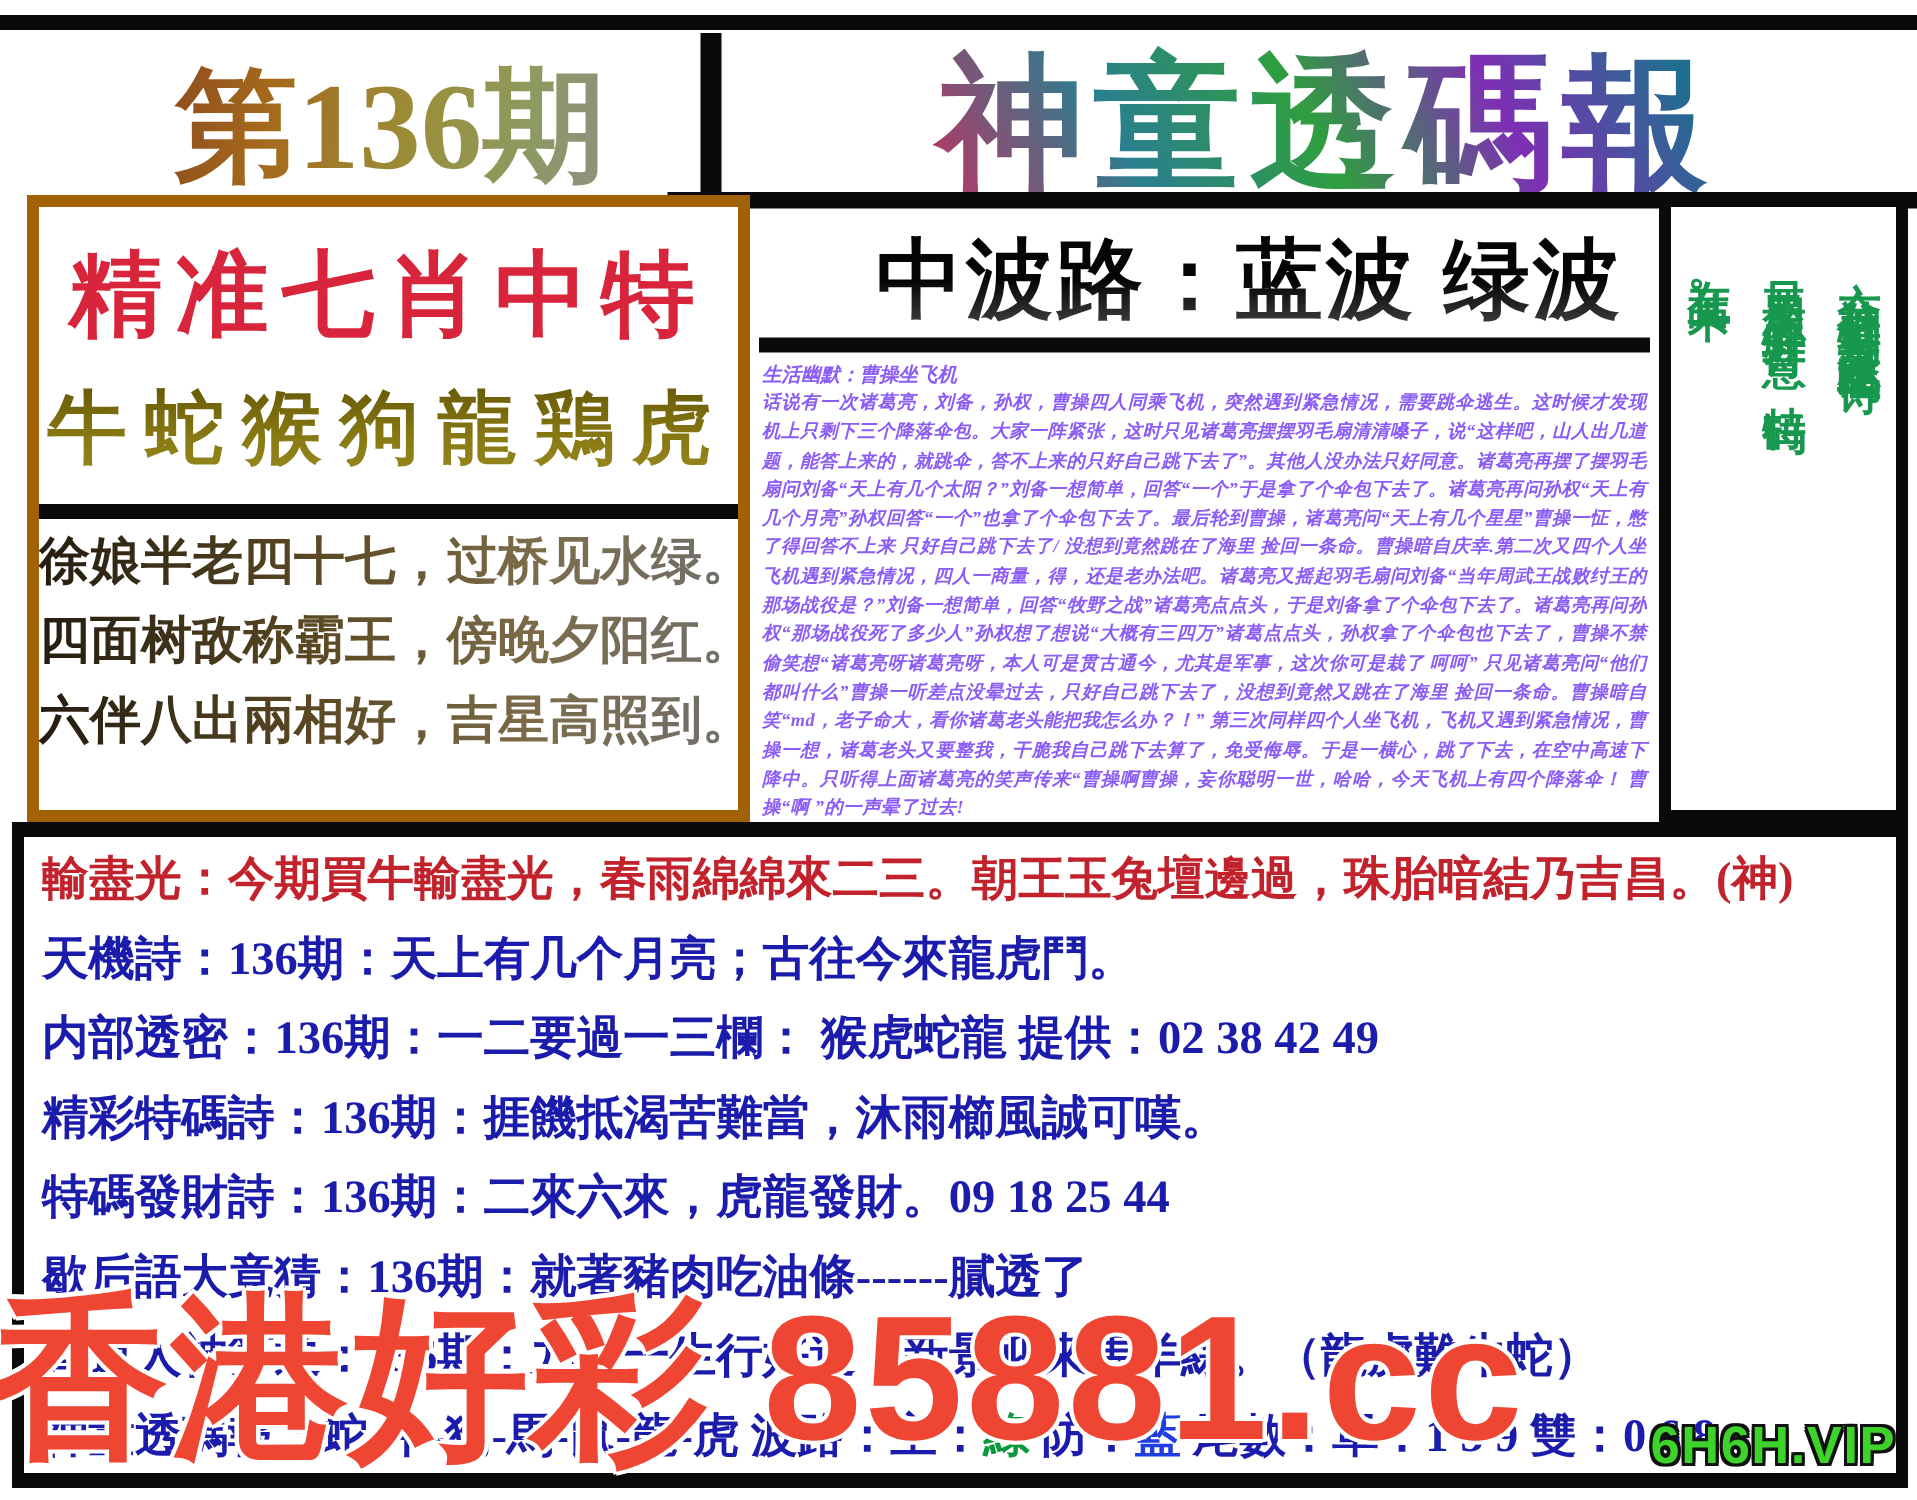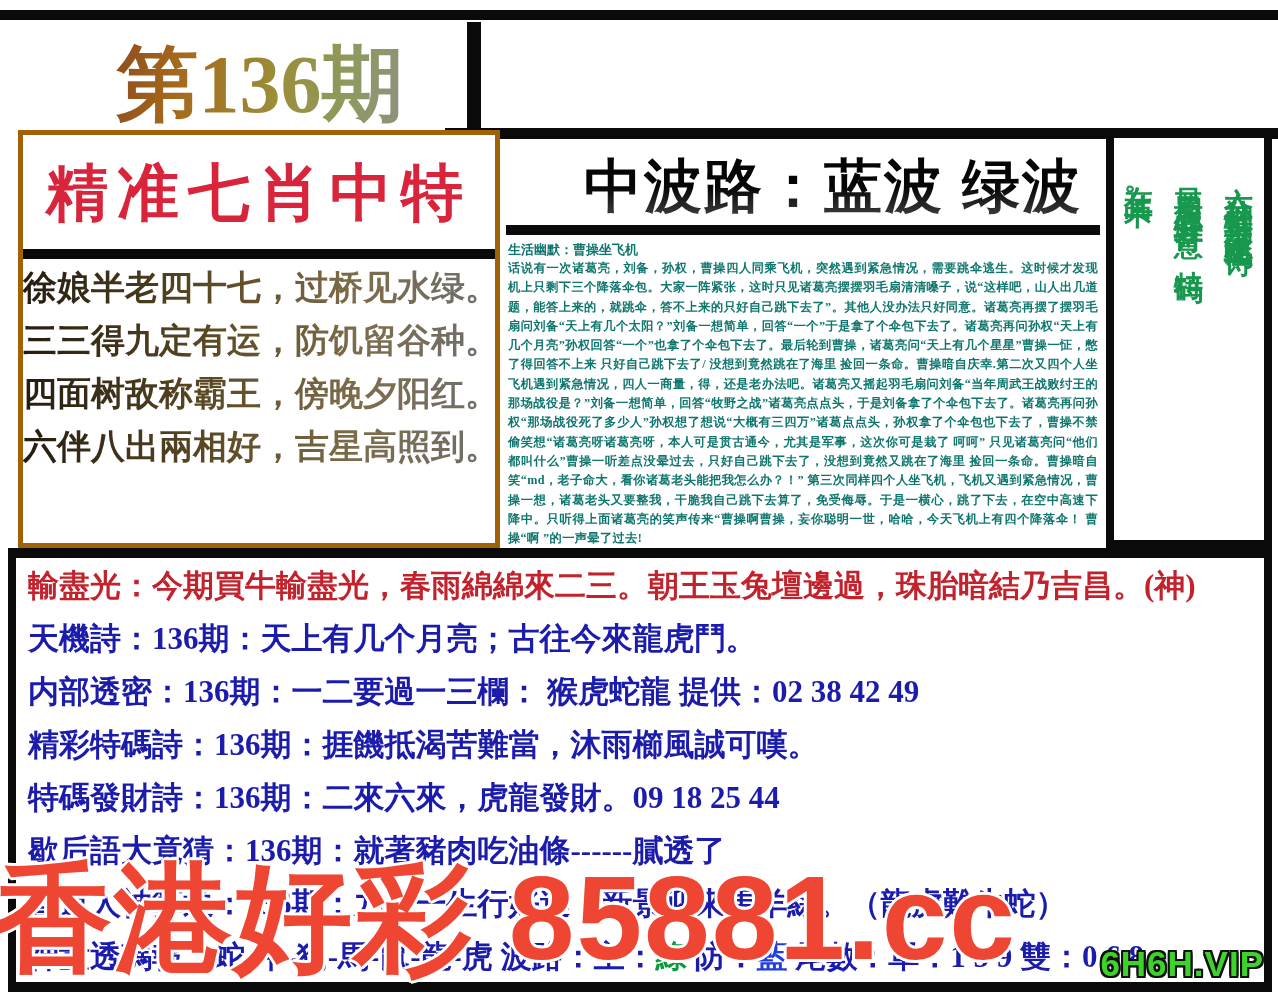--- a/index.html
+++ b/index.html
@@ -11,42 +11,42 @@
          font-size:82px;font-weight:700;text-align:center;white-space:nowrap;
          background:linear-gradient(100deg,#7a3420,#a5691c 30%,#9a8f3a 55%,#8d9a60 72%,#8d8d8d 92%);
          -webkit-background-clip:text;background-clip:text;color:transparent;}
   #title{position:absolute;left:500px;top:18px;width:770px;height:110px;
          font-family:"Liberation Sans","DejaVu Sans",sans-serif;
          font-size:98px;font-weight:900;text-align:center;white-space:nowrap;letter-spacing:6px;
          background:linear-gradient(62deg,#5b2da8,#b03a68 16%,#2a7f8f 32%,#2f9e3f 48%,#7e2fb4 64%,#1f6f8f 80%,#5a2d9e);
          -webkit-background-clip:text;background-clip:text;color:transparent;}
   
   #leftbox{position:absolute;left:18px;top:130px;width:482px;height:418px;
-           border:5px solid #a16207;box-sizing:border-box;background:#fff;}
+           border:8px solid #a16207;box-sizing:border-box;background:#fff;}
   #headline{margin-top:16px;text-align:center;font-size:62px;font-weight:900;
             color:#d8253c;letter-spacing:9px;white-space:nowrap;}
   #zodiacline{margin-top:12px;text-align:center;font-size:53px;font-weight:900;
             letter-spacing:12px;white-space:nowrap;
             background:linear-gradient(180deg,#5f5404,#8a7a14 60%,#9a8a20);
             -webkit-background-clip:text;background-clip:text;color:transparent;}
   #leftdivider{height:10px;background:#0a0a0a;margin-top:14px;}
   .verse{margin-top:10px;text-align:right;line-height:37px;}
   .verse span{display:inline-block;font-size:34px;font-weight:900;white-space:nowrap;
             background:linear-gradient(90deg,#241c10,#5c4a24 40%,#7c6c4a 70%,#6f6f6f);
             -webkit-background-clip:text;background-clip:text;color:transparent;}
   
   #midbox{position:absolute;left:506px;top:140px;width:594px;height:408px;box-sizing:border-box;}
   #midheader{height:95px;border-bottom:10px solid #0a0a0a;box-sizing:border-box;
              font-family:"Liberation Sans","DejaVu Sans",sans-serif;
              font-size:58px;font-weight:900;letter-spacing:2px;white-space:nowrap;
              padding-top:8px;text-align:center;
              background:linear-gradient(180deg,#050505 55%,#4d4d4d);
              -webkit-background-clip:text;background-clip:text;color:transparent;}
   #midheader .flip{display:inline-block;transform:scaleX(-1);}
-  #joke{padding:5px 2px 4px 2px;color:#0f766e;font-weight:700;}
+  #joke{padding:5px 2px 4px 2px;color:#8b5cf6;font-weight:700;font-style:italic;}
   #joke-title{font-size:13px;line-height:19px;font-weight:900;}
   #joke-body{font-size:12.2px;line-height:19.3px;text-align:justify;letter-spacing:0.4px;}
   
   #rightbox{position:absolute;left:1106px;top:130px;width:166px;height:418px;
             border:8px solid #0a0a0a;box-sizing:border-box;background:#fff;}
   #vtext{writing-mode:vertical-rl;height:388px;margin-top:8px;padding:18px 6px 0 0;
          font-size:29px;font-weight:900;color:#17984e;line-height:50px;
          letter-spacing:6px;white-space:pre-line;}
   
   #bottombox{position:absolute;left:8px;top:548px;width:1264px;height:444px;
@@ -72,26 +72,27 @@
 </head>
 <body>
 
 <div id="page">
 
   <div class="bar" style="left:0;top:10px;width:1278px;height:10px;"></div>
   <div class="bar" style="left:467px;top:22px;width:14px;height:110px;"></div>
   <div class="bar" style="left:445px;top:128px;width:833px;height:11px;"></div>
 
   <div id="issue">第136期</div>
+  <div id="title">神童透碼報</div>
 
   <div id="leftbox">
     <div id="headline">精准七肖中特</div>
+    <div id="zodiacline">牛蛇猴狗龍鶏虎</div>
     <div id="leftdivider"></div>
     <div class="verse"><span>徐娘半老四十七，过桥见水绿。</span></div>
-    <div class="verse"><span>三三得九定有运，防饥留谷种。</span></div>
     <div class="verse"><span>四面树敌称霸王，傍晚夕阳红。</span></div>
     <div class="verse"><span>六伴八出兩相好，吉星高照到。</span></div>
   </div>
 
   <div id="midbox">
     <div id="midheader">
       <span class="flip">必</span><span>中波路：蓝波 绿波</span>
     </div>
     <div id="joke">
       <div id="joke-title">生活幽默：曹操坐飞机</div>

